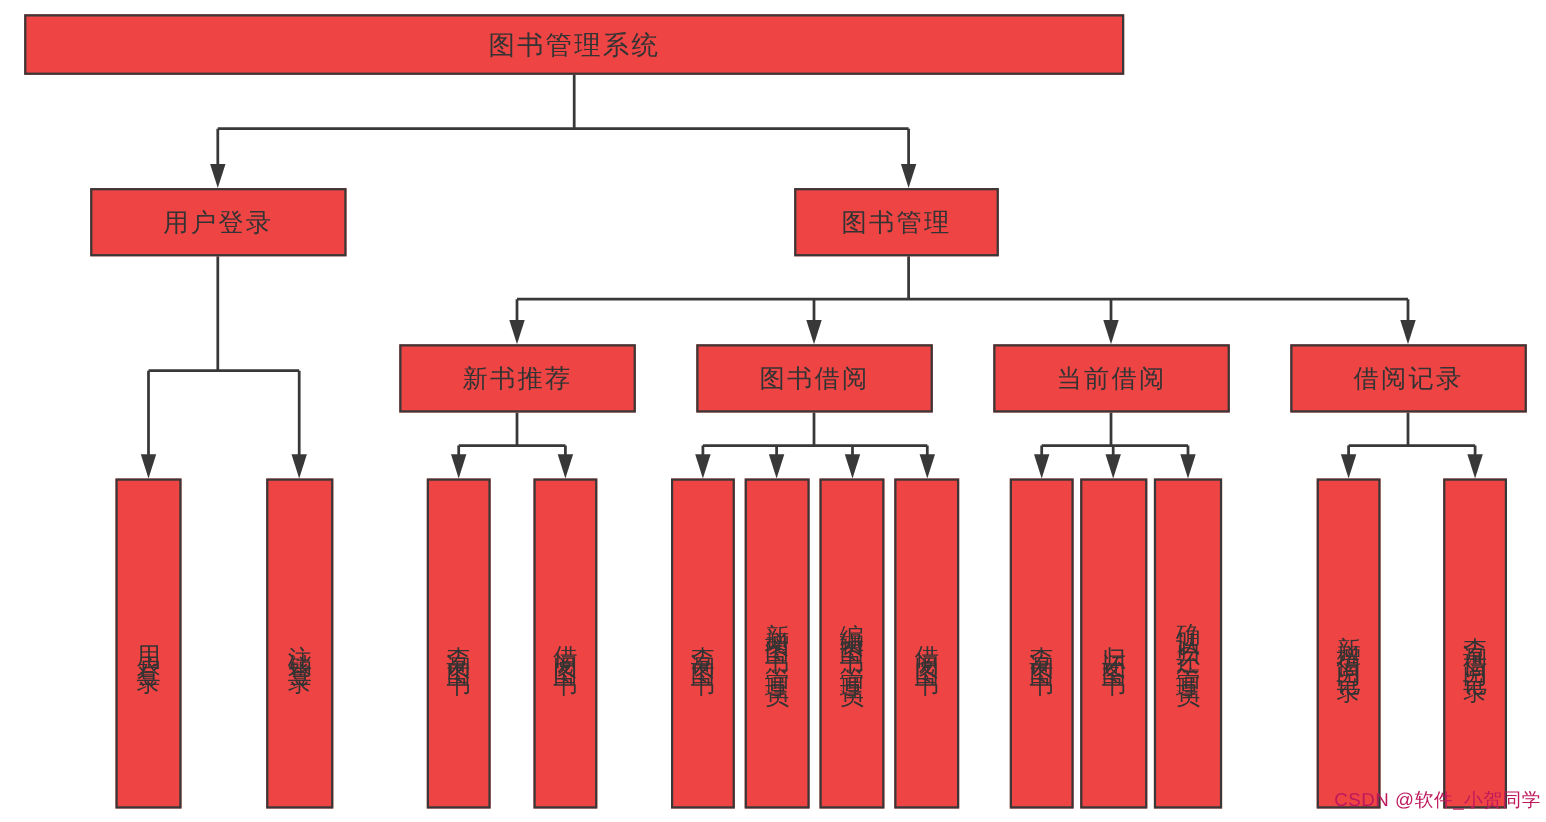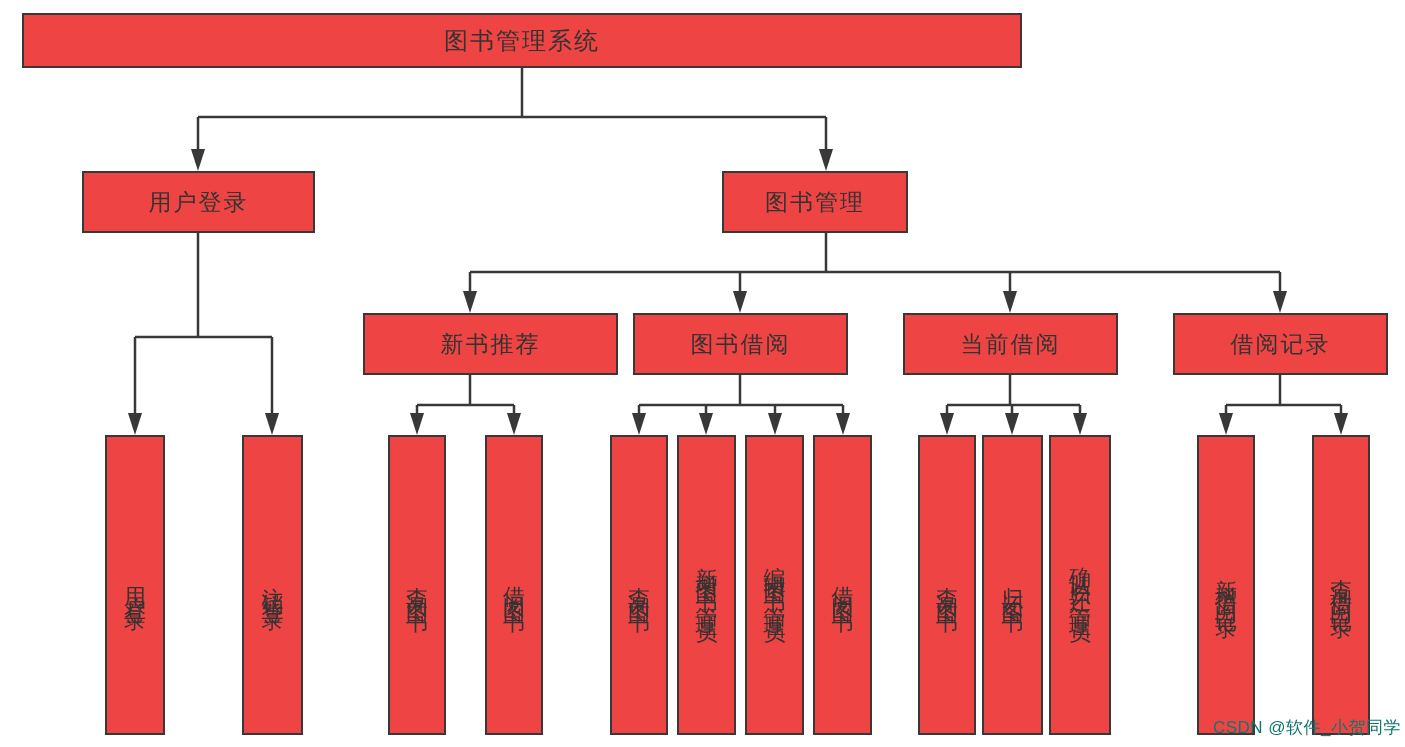--- a/index.html
+++ b/index.html
@@ -47,21 +47,21 @@
     font-size: 22px;
     letter-spacing: 8px;
     line-height: 1.0;
     color: #333333;
   }
   .watermark {
     position: absolute;
     right: 4px;
     top: 716px;
     font-size: 17px;
-    color: #0f766e;
+    color: #be185d;
     letter-spacing: 0.5px;
     z-index: 2;
     white-space: nowrap;
   }
 </style>
 </head>
 <body>
 
 <div class="stage">
 
@@ -106,21 +106,21 @@
       <polygon points="1219,413 1233,413 1226,435"></polygon>
       <polygon points="1334,413 1348,413 1341,435"></polygon>
     </g>
   </svg>
 
   <div class="node root-label" style="left:22px; top:13px; width:1000px; height:55px;">图书管理系统</div>
 
   <div class="node h-label" style="left:82px; top:171px; width:233px; height:62px;">用户登录</div>
   <div class="node h-label" style="left:709px; top:171px; width:186px; height:62px;margin-left:13px;">图书管理</div>
 
-  <div class="node h-label" style="left:363px; top:313px; width:255px; height:62px;">新书推荐</div>
+  <div class="node h-label" style="left:363px; top:313px; width:215px; height:62px;">新书推荐</div>
   <div class="node h-label" style="left:903px; top:313px; width:215px; height:62px;">当前借阅</div>
   <div class="node h-label" style="left:633px; top:313px; width:215px; height:62px;">图书借阅</div>
   <div class="node h-label" style="left:1173px; top:313px; width:215px; height:62px;">借阅记录</div>
 
   <div class="node leaf" style="left:105px; top:435px; width:60px; height:300px;">
     <span class="vtext">用户登录</span>
   </div>
   <div class="node leaf" style="left:242px; top:435px; width:61px; height:300px;">
     <span class="vtext">注销登录</span>
   </div>

